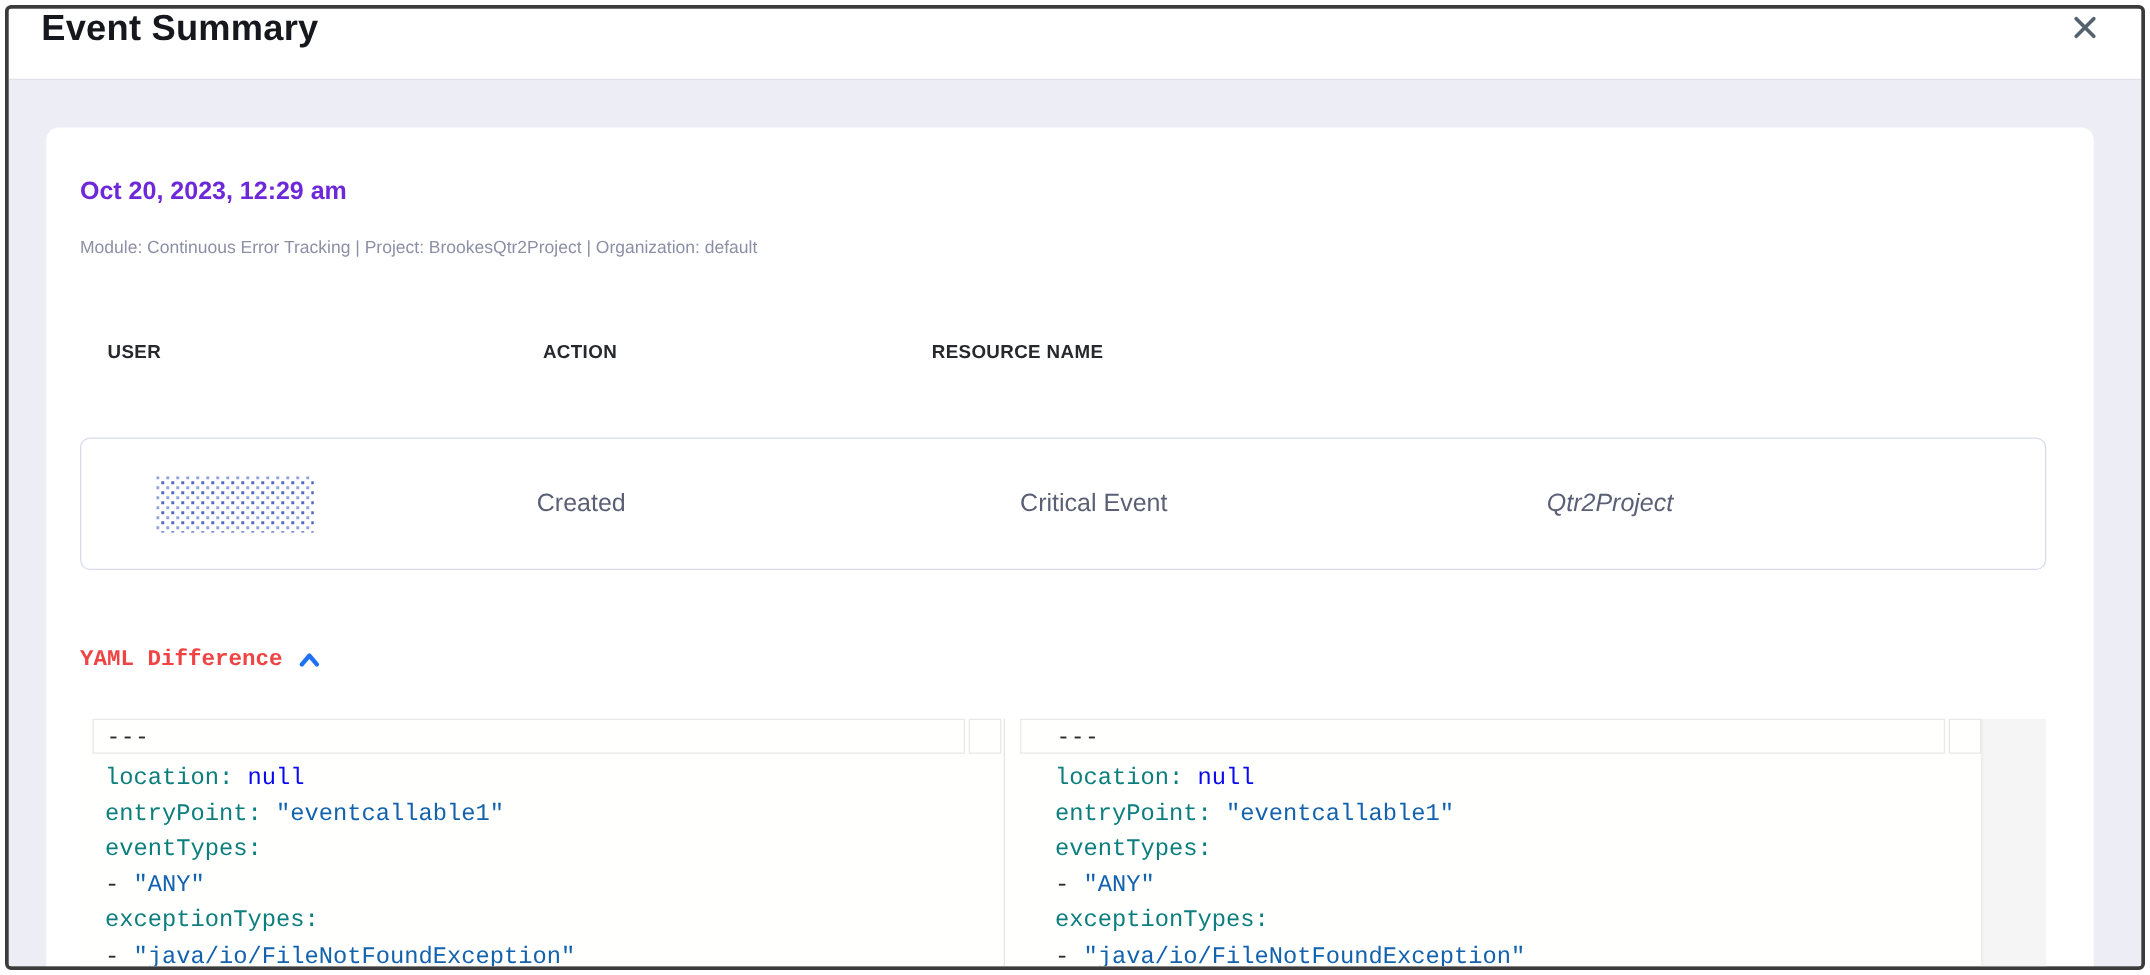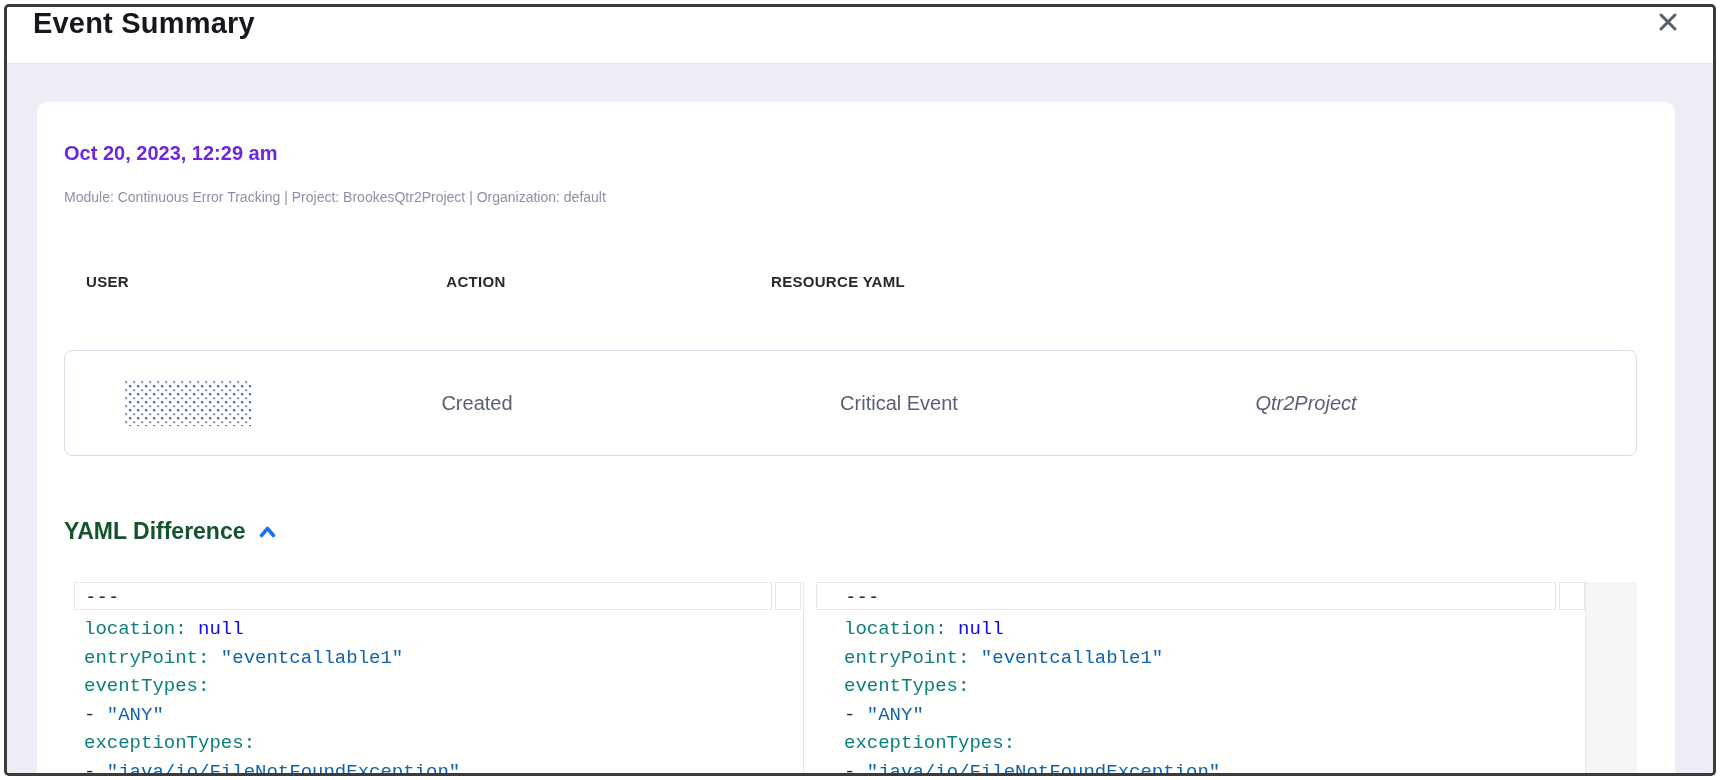--- a/index.html
+++ b/index.html
@@ -22,21 +22,21 @@
 
   
   .modal-body { flex:1; background:#ededf6; padding:38px 38px 0 30px; overflow:hidden; }
 
   .card { background:#ffffff; border-radius:10px; padding:40px 38px 0 27px; min-height:700px; }
 
   .event-timestamp { font-size:20px; font-weight:700; color:#6d28d9; }
   .event-meta { font-size:14px; color:#8d8fa6; margin-top:24px; }
 
   
-  .grid-row { display:grid; grid-template-columns:175px 450px 370px 1fr; align-items:center;gap:12px; }
+  .grid-row { display:grid; grid-template-columns:175px 450px 370px 1fr; align-items:center; }
   .table-head { margin-top:68px; }
   .th { font-size:15px; font-weight:700; color:#27282e; letter-spacing:0.3px; text-align:center; }
   .th:first-child { text-align:left; padding-left:22px; }
   .th:last-child { padding-right:120px; }
 
   .table-row {
     margin-top:60px; height:106px; border:1px solid #d9dbe9; border-radius:8px; background:#ffffff;
   }
   .td { font-size:20px; color:#5b5f75; text-align:center; }
   .td:last-child { padding-right:120px;font-style:italic; }
@@ -44,21 +44,21 @@
     margin-left:60px; width:126px; height:45px;
     background-image:
       radial-gradient(circle at 1.2px 1.2px, #8fa2dd 1.1px, transparent 1.5px),
       radial-gradient(circle at 1.2px 1.2px, #4d66c2 1.1px, transparent 1.5px);
     background-size:8px 8px, 8px 8px;
     background-position:0 0, 4px 4px;
   }
 
   
   .yaml-header { margin-top:62px; display:flex; align-items:center; }
-  .yaml-label { font-size:23px; font-weight:700; color:#14532d; }
+  .yaml-label { font-size:18px; font-weight:700; color:#ef4444;font-family:Liberation Mono, monospace; }
   .collapse-toggle { margin-left:11px; display:flex; align-items:center; cursor:pointer; background:none; border:none; }
 
   .diff { margin-top:37px; display:flex; height:300px; background:#fffffe; }
   .pane { position:relative; }
   .pane-left { width:740px; flex:0 0 740px; border-right:1px solid #e4e4ea; padding:0 2px 0 0; }
   .pane-right { flex:1; padding-right:52px; }
 
   .line1 { display:flex; height:28px; margin-bottom:5px; }
   .pane-left .line1 { margin-left:10px; }
   .pane-right .line1 { margin-left:12px; }
@@ -100,21 +100,21 @@
 
   <div class="modal-body">
     <div class="card">
 
       <div class="event-timestamp">Oct 20, 2023, 12:29 am</div>
       <div class="event-meta">Module: Continuous Error Tracking | Project: BrookesQtr2Project | Organization: default</div>
 
       <div class="grid-row table-head">
         <div class="th">USER</div>
         <div class="th">ACTION</div>
-        <div class="th">RESOURCE YAML</div>
+        <div class="th">RESOURCE NAME</div>
       </div>
 
       <div class="grid-row table-row">
         <div>
           <div class="redacted"></div>
         </div>
         <div class="td">Created</div>
         <div class="td">Critical Event</div>
         <div class="td">Qtr2Project</div>
       </div>

